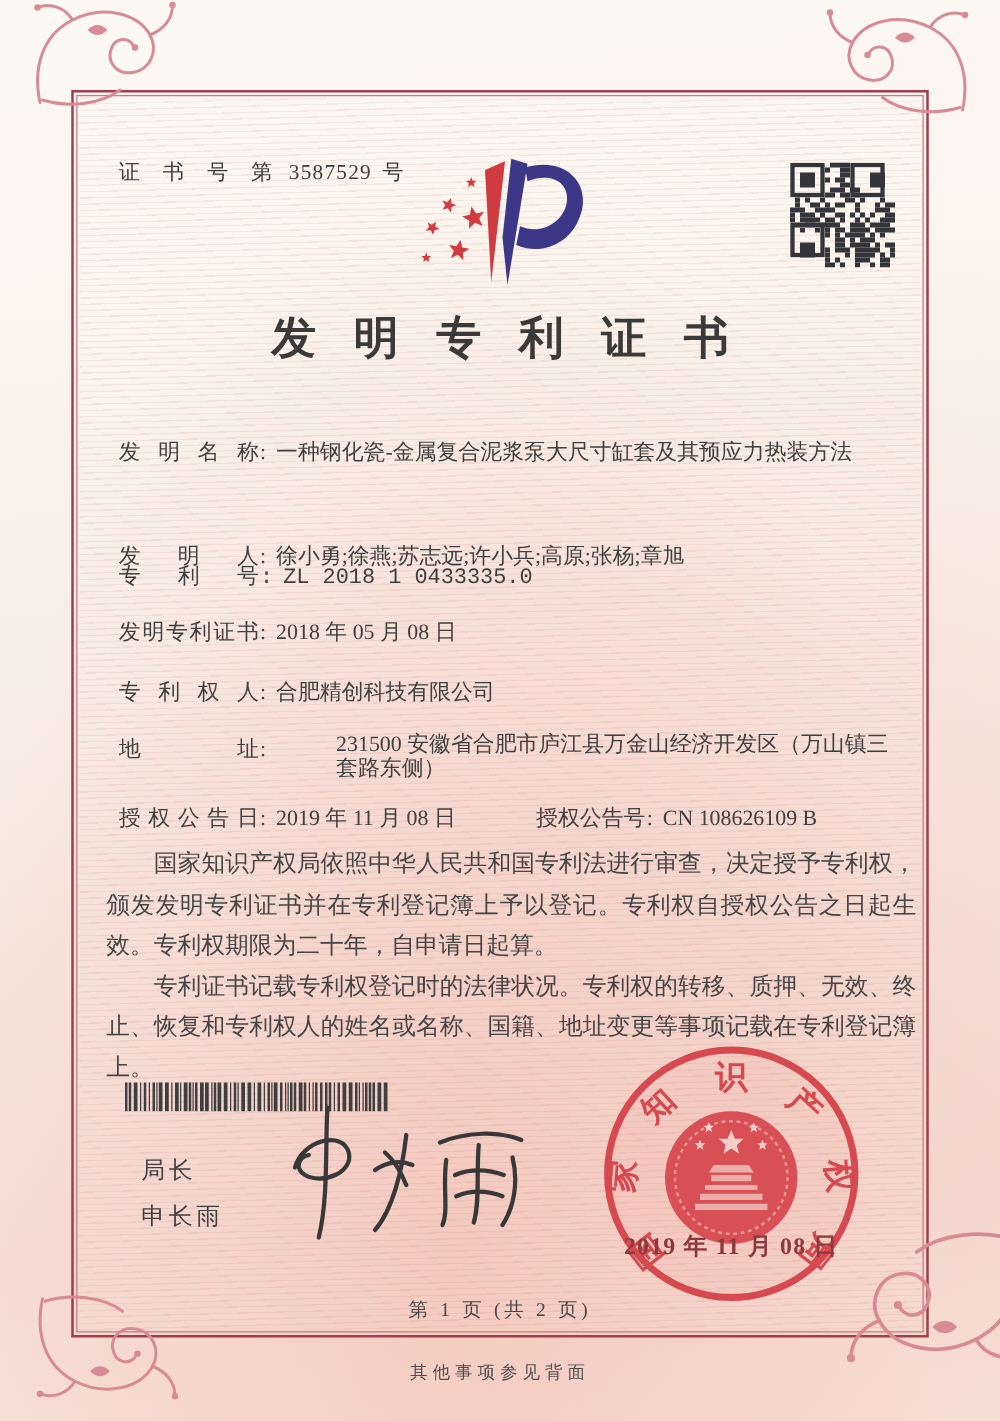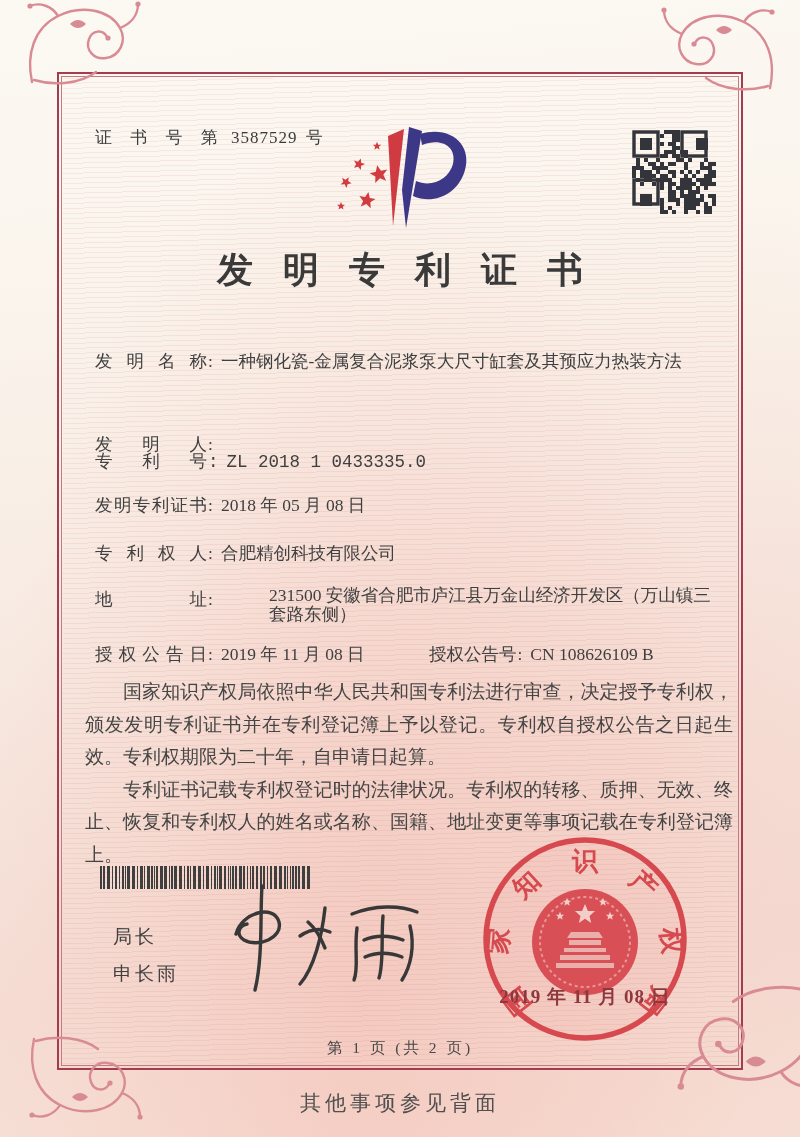--- a/index.html
+++ b/index.html
@@ -70,21 +70,21 @@
   .seal-date{
     position:absolute;left:468px;top:984px;width:234px;text-align:center;
     font-size:19px;font-weight:700;color:#8e383e;letter-spacing:1px;
   }
   .page-info{
     position:absolute;left:0;top:1038px;width:800px;text-align:center;
     font-size:15.5px;color:#474747;letter-spacing:3px;
   }
   .back-note{
     position:absolute;left:0;top:1089px;width:800px;text-align:center;
-    font-size:21px;color:#4f4f4f;letter-spacing:4px;
+    font-size:14px;color:#4f4f4f;letter-spacing:4px;
   }
   .flourish{position:absolute;color:#d98b95;}
   .fl-tl{left:24px;top:-6px;}
   .fl-tr{right:22px;top:0px;transform:scaleX(-1);}
   .fl-bl{left:26px;bottom:10px;transform:scaleY(-1);}
   .fl-br{right:18px;bottom:28px;transform:scale(-1.25,-1.25);transform-origin:60% 40%;}
 </style>
 </head>
 <body>
 
@@ -343,20 +343,21 @@
 
 <div class="rows">
   <div class="row row-name">
     <span class="lbl">发明名称</span>
       <span class="colon">:</span>
     <span class="val">一种钢化瓷-金属复合泥浆泵大尺寸缸套及其预应力热装方法</span>
   </div>
   <div class="row row-inventor">
     <span class="lbl">发明人</span>
       <span class="colon">:</span>
+    <span class="val">徐小勇;徐燕;苏志远;许小兵;高原;张杨;章旭</span>
   </div>
   <div class="row row-patno">
     <span class="lbl">专利号</span>
       <span class="colon">:</span>
     <span class="val">ZL 2018 1 0433335.0</span>
   </div>
   <div class="row row-appdate">
     <span class="lbl">发明专利证书</span>
       <span class="colon">:</span>
     <span class="val">2018 年 05 月 08 日</span>

